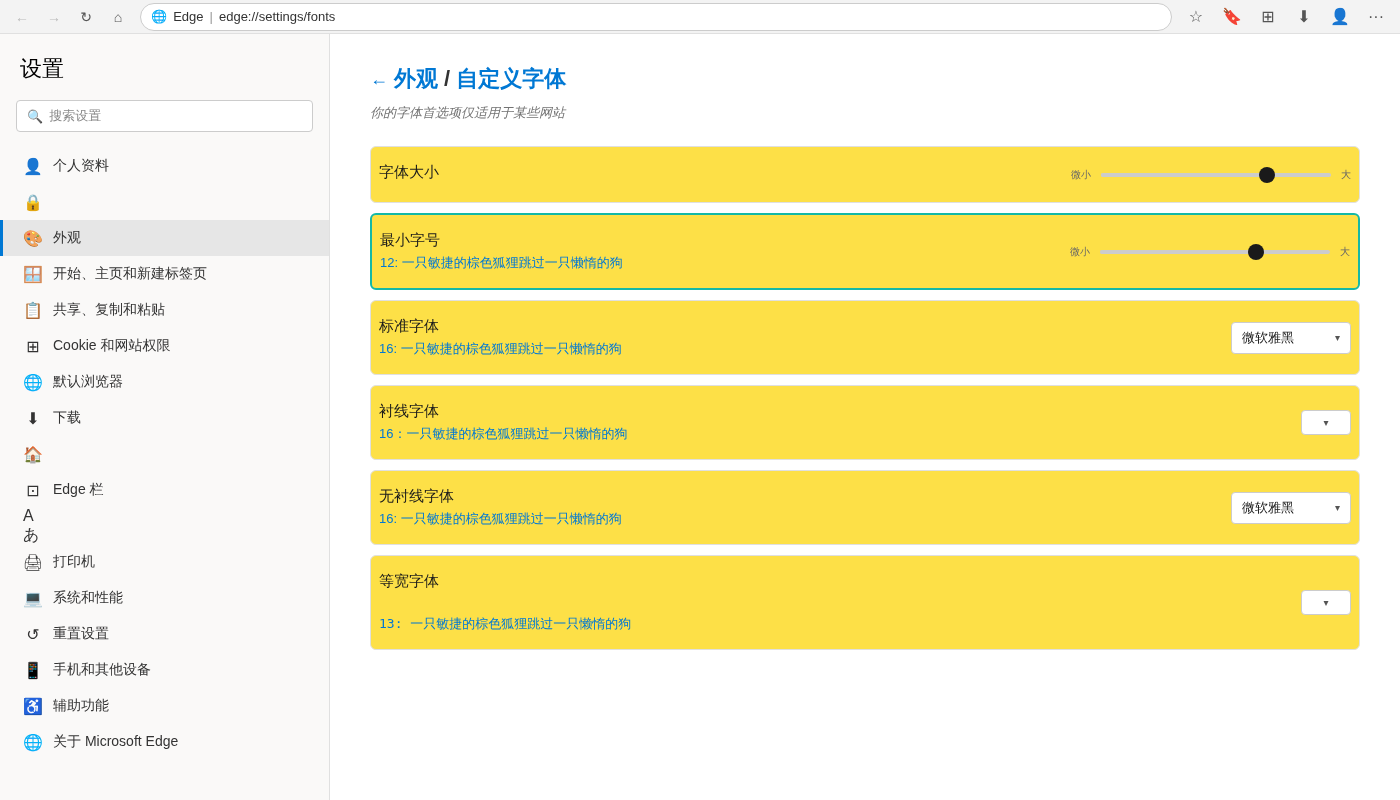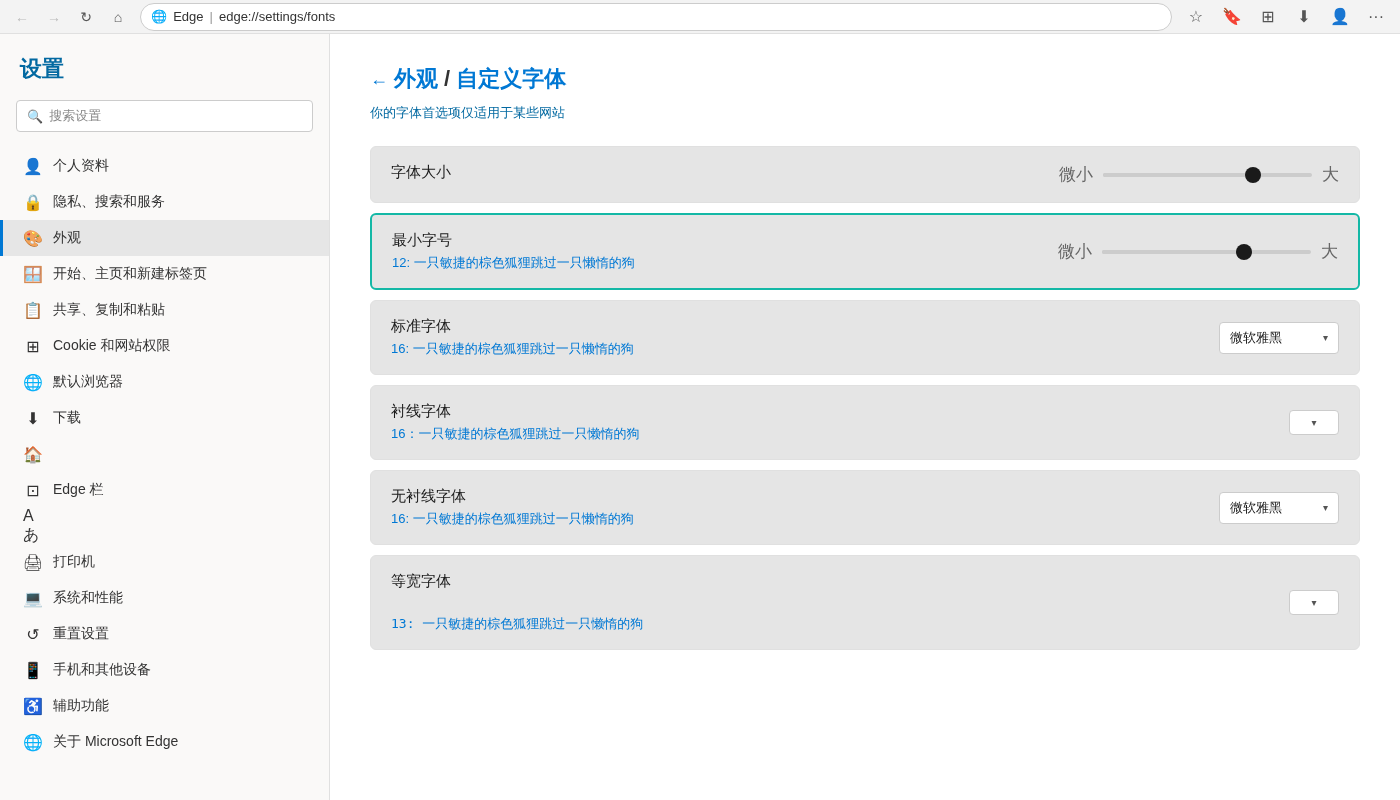--- a/index.html
+++ b/index.html
@@ -96,23 +96,23 @@
       background: #faf9f8;
       border-right: 1px solid #e0e0e0;
       display: flex;
       flex-direction: column;
       padding: 20px 0 20px 0;
       overflow-y: auto;
     }
 
     .sidebar-title {
       font-size: 22px;
-      font-weight: 700;
+      font-weight: 400;
       padding: 0 20px 16px 20px;
-      color: #0369a1;
+      color: #000000;
     }
 
     .search-box {
       margin: 0 16px 16px 16px;
       height: 32px;
       border: 1px solid #ccc;
       border-radius: 4px;
       background: #fff;
       display: flex;
       align-items: center;
@@ -170,30 +170,31 @@
     }
     .breadcrumb-text {
       font-size: 22px;
       font-weight: 600;
       color: #0078d4;
     }
     .breadcrumb-sep { color: #333; font-size: 22px; font-weight: 600; }
 
     .subtitle {
       font-size: 13px;
-      color: #0369a1;
+      color: #737373;
       margin-bottom: 24px;
+      font-style: italic;
     }
 
     
     .setting-card {
-      background: #e5e5e5;
+      background: #fde047;
       border: 1px solid #e0e0e0;
       border-radius: 6px;
-      padding: 16px 20px;
+      padding: 16px 8px;
       margin-bottom: 10px;
     }
     .setting-card.highlighted {
       border: 2px solid #14b8a6;
     }
 
     .setting-row {
       display: flex;
       align-items: center;
       justify-content: space-between;
@@ -210,21 +211,21 @@
       color: #0078d4;
     }
 
     .slider-container {
       display: flex;
       align-items: center;
       gap: 10px;
       min-width: 280px;
     }
     .slider-label {
-      font-size: 17px;
+      font-size: 10px;
       color: #666;
       white-space: nowrap;
     }
     .slider-track {
       position: relative;
       flex: 1;
       height: 4px;
       background: #ccc;
       border-radius: 2px;
     }
@@ -317,21 +318,20 @@
         <span>🔍</span>
         <span style="color:#888;">搜索设置</span>
       </div>
 
       <div class="nav-item">
         <span class="icon">👤</span>
         <span class="label">个人资料</span>
       </div>
       <div class="nav-item">
         <span class="icon">🔒</span>
-        <span class="label">隐私、搜索和服务</span>
       </div>
       <div class="nav-item active">
         <span class="icon">🎨</span>
         <span class="label">外观</span>
       </div>
       <div class="nav-item">
         <span class="icon">🪟</span>
         <span class="label">开始、主页和新建标签页</span>
       </div>
       <div class="nav-item">

